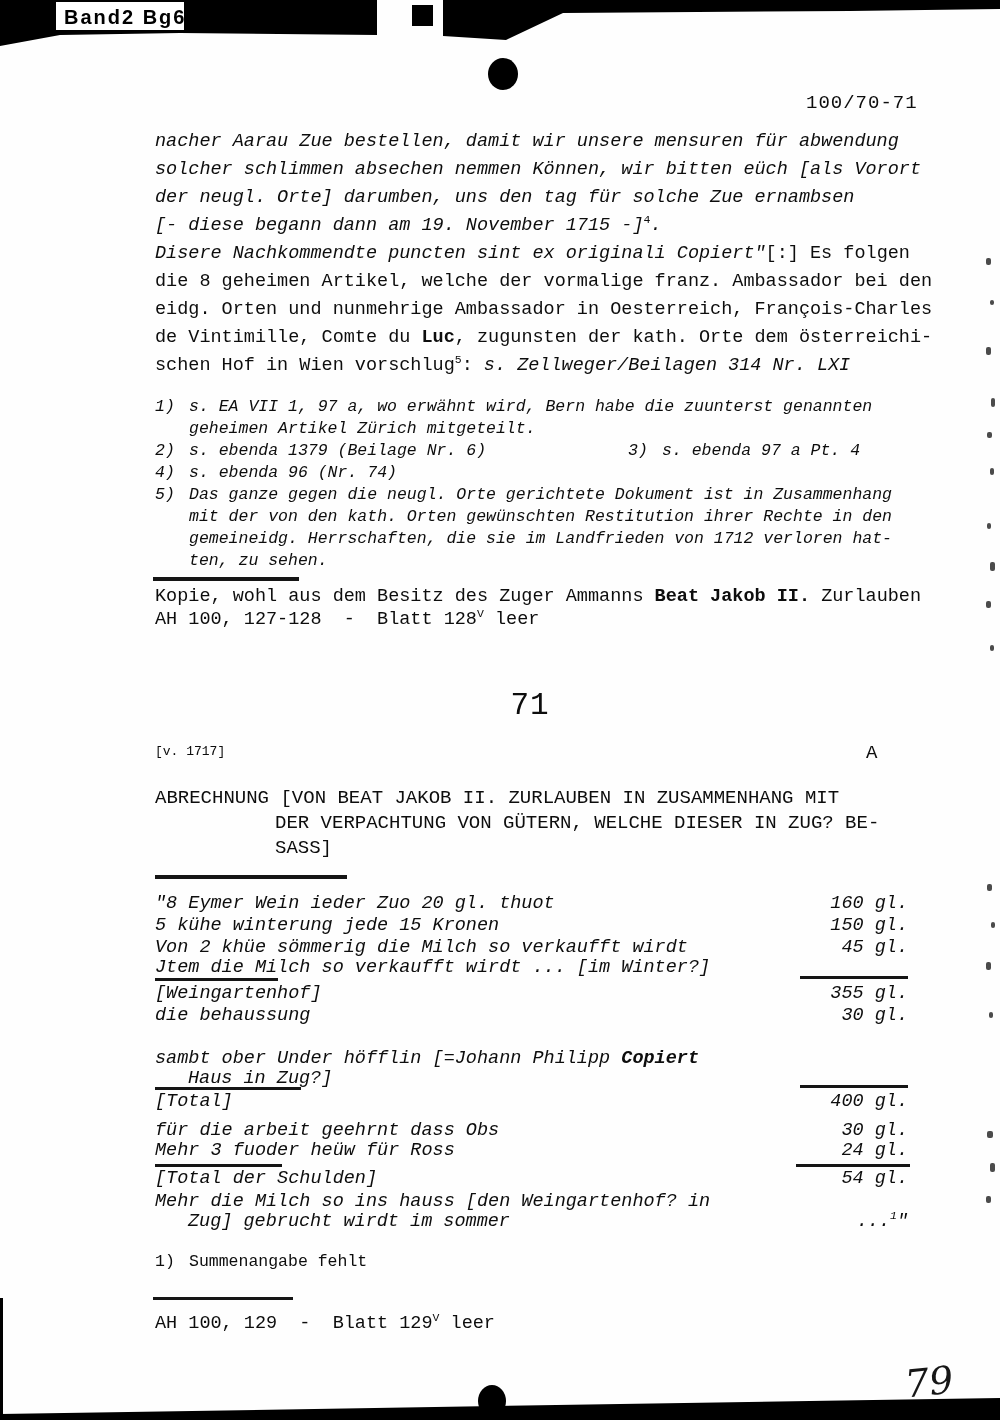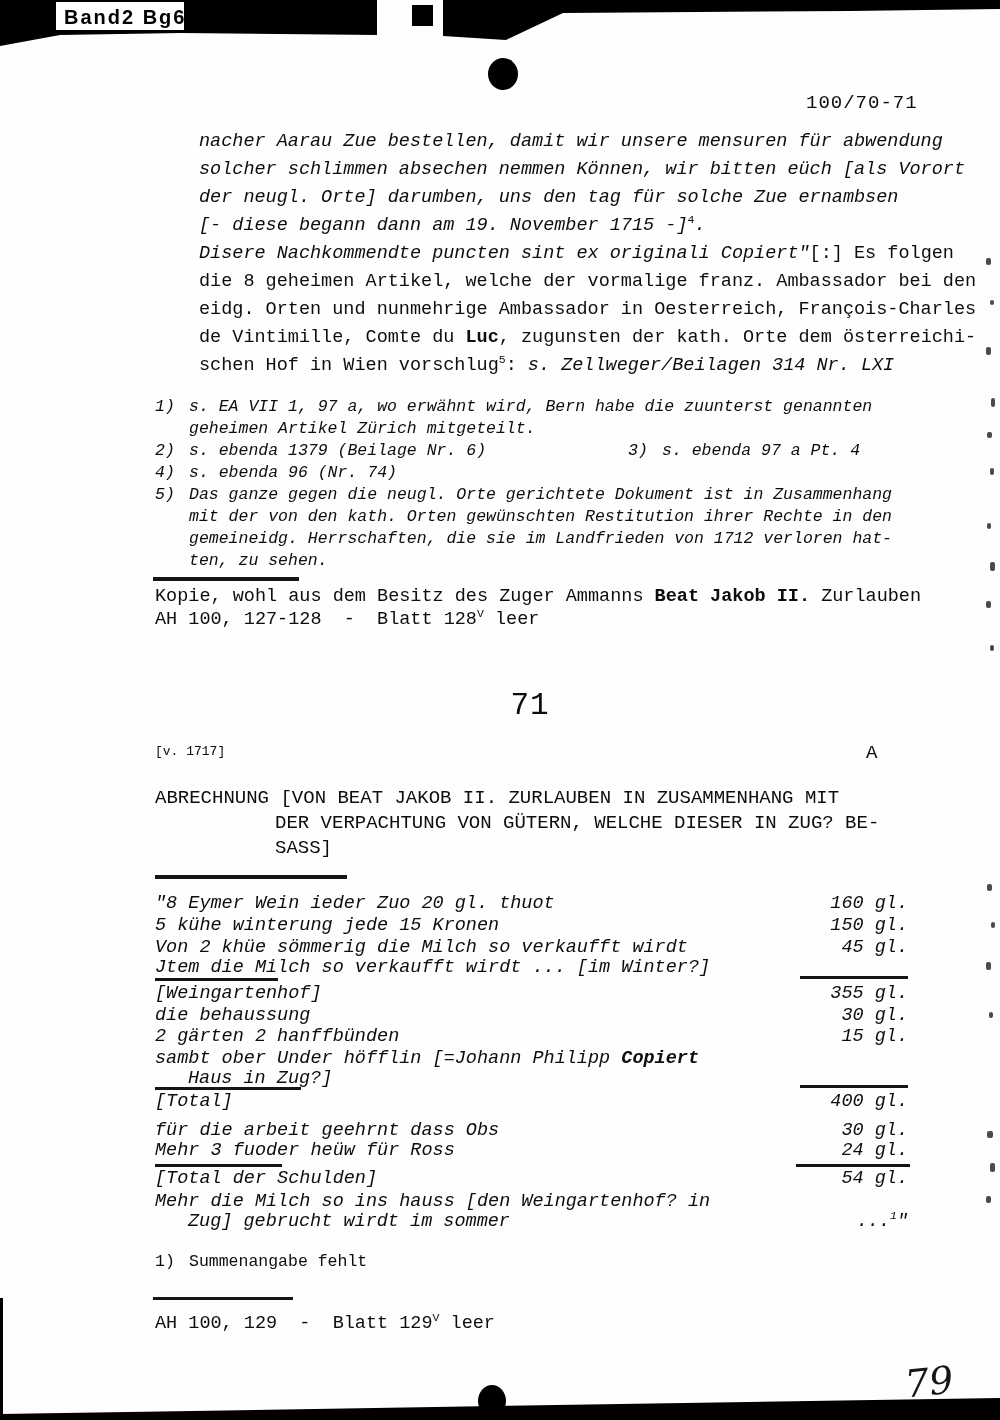--- a/index.html
+++ b/index.html
@@ -9,21 +9,21 @@
     font-family:"Liberation Mono","DejaVu Sans Mono",monospace;
     color:#0d0d0d;
   }
   .abs{position:absolute;}
   .it{font-style:italic;}
   .b{font-weight:700;}
   .bi{font-weight:700;font-style:italic;}
   sup.fnref{font-size:0.62em;vertical-align:super;line-height:0;}
   
   .para{left:155px;top:128px;width:790px;font-size:18.5px;line-height:28px;}
-  .para div{white-space:pre;margin-left:44px;}
+  .para div{white-space:pre;}
   
   .fnblock{left:155px;top:396px;width:800px;font-size:16.5px;line-height:22px;font-style:italic;}
   .fnline{position:relative;white-space:pre;}
   .fnnum{display:inline-block;width:34px;}
   .fnindent{padding-left:34px;}
   .fn3{position:absolute;left:473px;top:0;}
   .rule{background:#151515;}
   .kopie{left:155px;top:586px;width:820px;font-size:18.5px;line-height:22.5px;}
   .kopie div{white-space:pre;}
   .entrynum{left:0;top:688px;width:1060px;text-align:center;font-size:31px;letter-spacing:1px;}
@@ -106,21 +106,20 @@
   <div class="abs rule" style="left:800px;top:1085px;width:108px;height:3px"></div>
   <div class="abs rule" style="left:155px;top:1164px;width:127px;height:3px"></div>
   <div class="abs rule" style="left:796px;top:1164px;width:114px;height:3px"></div>
 
   <div class="row" style="top:893px"><span>"8 Eymer Wein ieder Zuo 20 gl. thuot</span><span class="amt">160 gl.</span></div>
   <div class="row" style="top:915px"><span>5 kühe winterung jede 15 Kronen</span><span class="amt">150 gl.</span></div>
   <div class="row" style="top:937px"><span>Von 2 khüe sömmerig die Milch so verkaufft wirdt</span><span class="amt">45 gl.</span></div>
   <div class="row" style="top:957px"><span>Jtem die Milch so verkaufft wirdt ... [im Winter?]</span><span class="amt"></span></div>
   <div class="row" style="top:983px"><span>[Weingartenhof]</span><span class="amt">355 gl.</span></div>
   <div class="row" style="top:1005px"><span>die behaussung</span><span class="amt">30 gl.</span></div>
-  <div class="row" style="top:1026px"><span>2 gärten 2 hanffbünden</span><span class="amt">15 gl.</span></div>
   <div class="row" style="top:1048px"><span><span>sambt ober Under höfflin [=Johann Philipp </span><span class="bi">Copiert</span></span><span class="amt"></span></div>
   <div class="row" style="top:1068px"><span class="rindent">Haus in Zug?]</span><span class="amt"></span></div>
   <div class="row" style="top:1091px"><span>[Total]</span><span class="amt">400 gl.</span></div>
   <div class="row" style="top:1120px"><span>für die arbeit geehrnt dass Obs</span><span class="amt">30 gl.</span></div>
   <div class="row" style="top:1140px"><span>Mehr 3 fuoder heüw für Ross</span><span class="amt">24 gl.</span></div>
   <div class="row" style="top:1168px"><span>[Total der Schulden]</span><span class="amt">54 gl.</span></div>
   <div class="row" style="top:1191px"><span>Mehr die Milch so ins hauss [den Weingartenhof? in</span><span class="amt"></span></div>
   <div class="row" style="top:1211px"><span class="rindent">Zug] gebrucht wirdt im sommer</span><span class="amt"><span>...</span><sup class="fnref">1</sup><span>"</span></span></div>
 
   <div class="abs fn71"><span class="fnnum">1)</span><span>Summenangabe fehlt</span></div>

